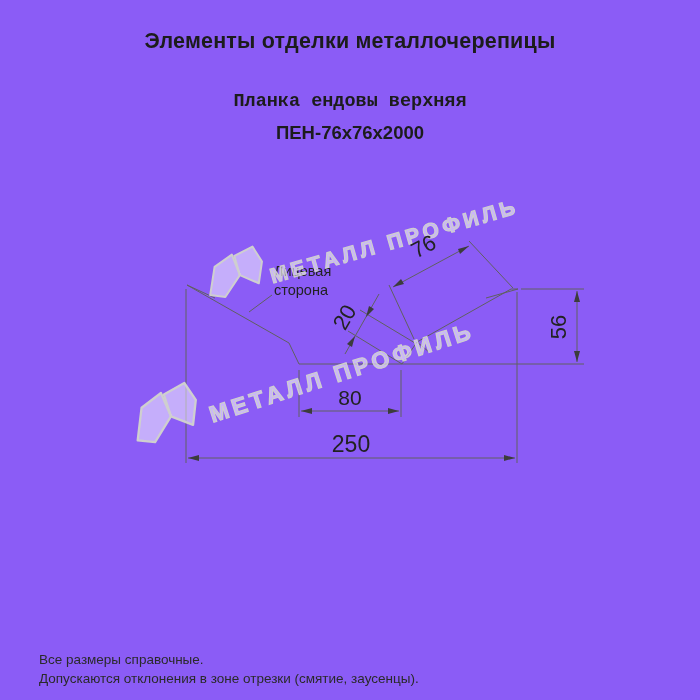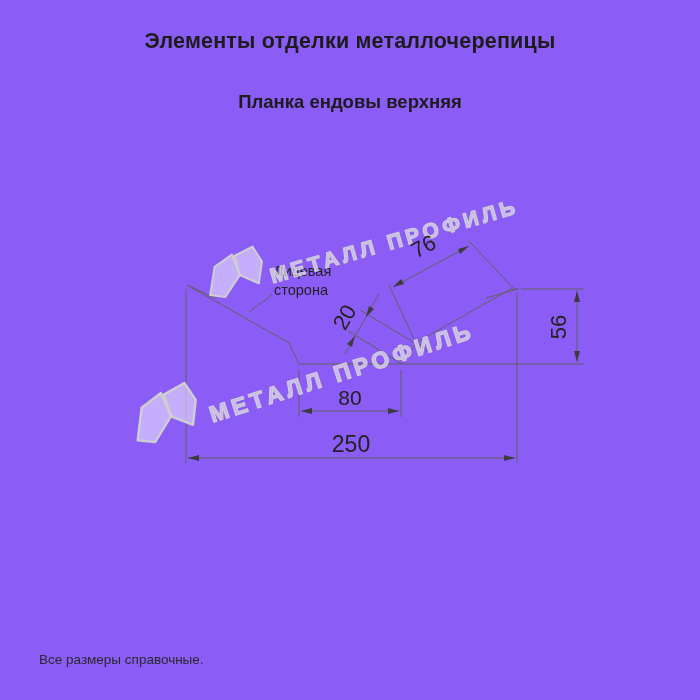--- a/index.html
+++ b/index.html
@@ -21,20 +21,21 @@
     letter-spacing: 0.2px;
     color: #1c1c1c;
   }
   .subtitle {
     position: absolute;
     top: 91px; left: 0; width: 700px;
     text-align: center;
     font-size: 18.5px;
     font-weight: bold;
     color: #1c1c1c;
+    font-family: Liberation Mono, monospace;
   }
   .code {
     position: absolute;
     top: 122px; left: 0; width: 700px;
     text-align: center;
     font-size: 18.5px;
     font-weight: bold;
     color: #1c1c1c;
   }
   .drawing-svg {
@@ -69,20 +70,21 @@
     stroke-linejoin: round;
   }
 </style>
 </head>
 <body>
 
 <div class="page">
 
   <div class="title">Элементы отделки металлочерепицы</div>
   <div class="subtitle">Планка ендовы верхняя</div>
+  <div class="code">ПЕН-76x76x2000</div>
 
   <svg class="drawing-svg" width="700" height="700" viewBox="0 0 700 700">
 
     <g>
       <polyline class="thin" points="187,285 289,343 299,364 402,364 417,342 511,289 518,289"></polyline>
       <line class="thin" x1="187" y1="285" x2="215" y2="298"></line>
       <line class="thin" x1="518" y1="289" x2="486" y2="298"></line>
       <line class="thin" x1="417" y1="342" x2="429" y2="352"></line>
     </g>
 
@@ -153,15 +155,16 @@
       <line class="thin" x1="345" y1="354" x2="379" y2="294"></line>
       <polygon class="arrow" points="355,336 352,347 347,344"></polygon>
       <polygon class="arrow" points="366,317 374,309 369,306"></polygon>
       <text class="dimtext" font-size="22" text-anchor="middle" transform="translate(351,321) rotate(-60)">20</text>
     </g>
 
   </svg>
 
   <div class="footer">
     <div>Все размеры справочные.</div>
+    <div>Допускаются отклонения в зоне отрезки (смятие, заусенцы).</div>
   </div>
 
 </div>
 
 </body></html>

